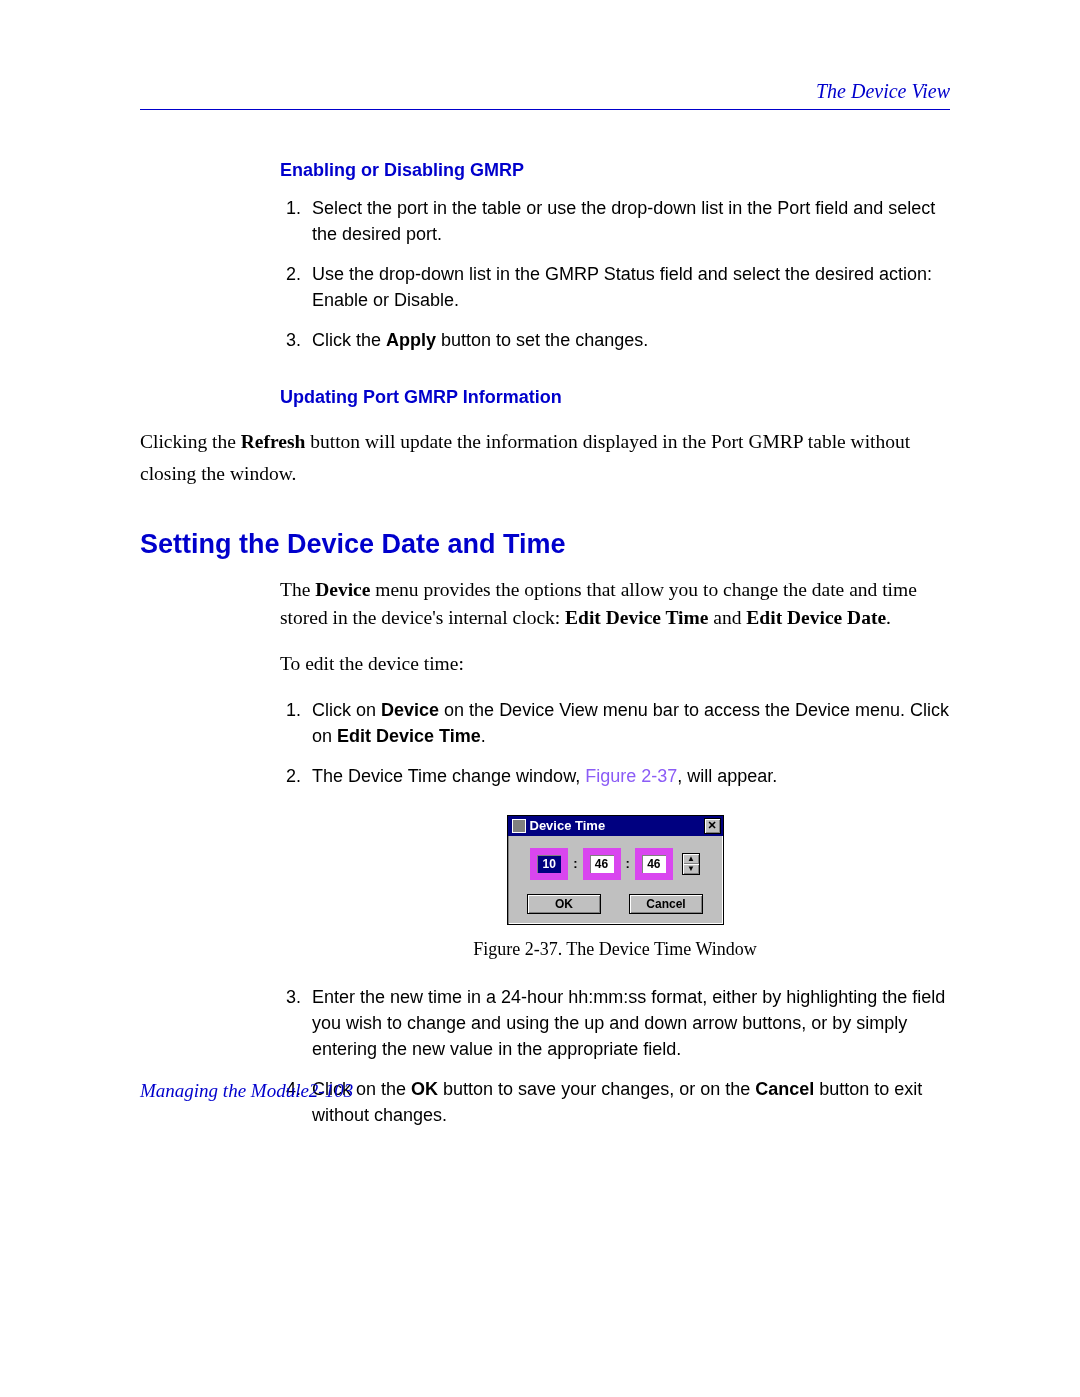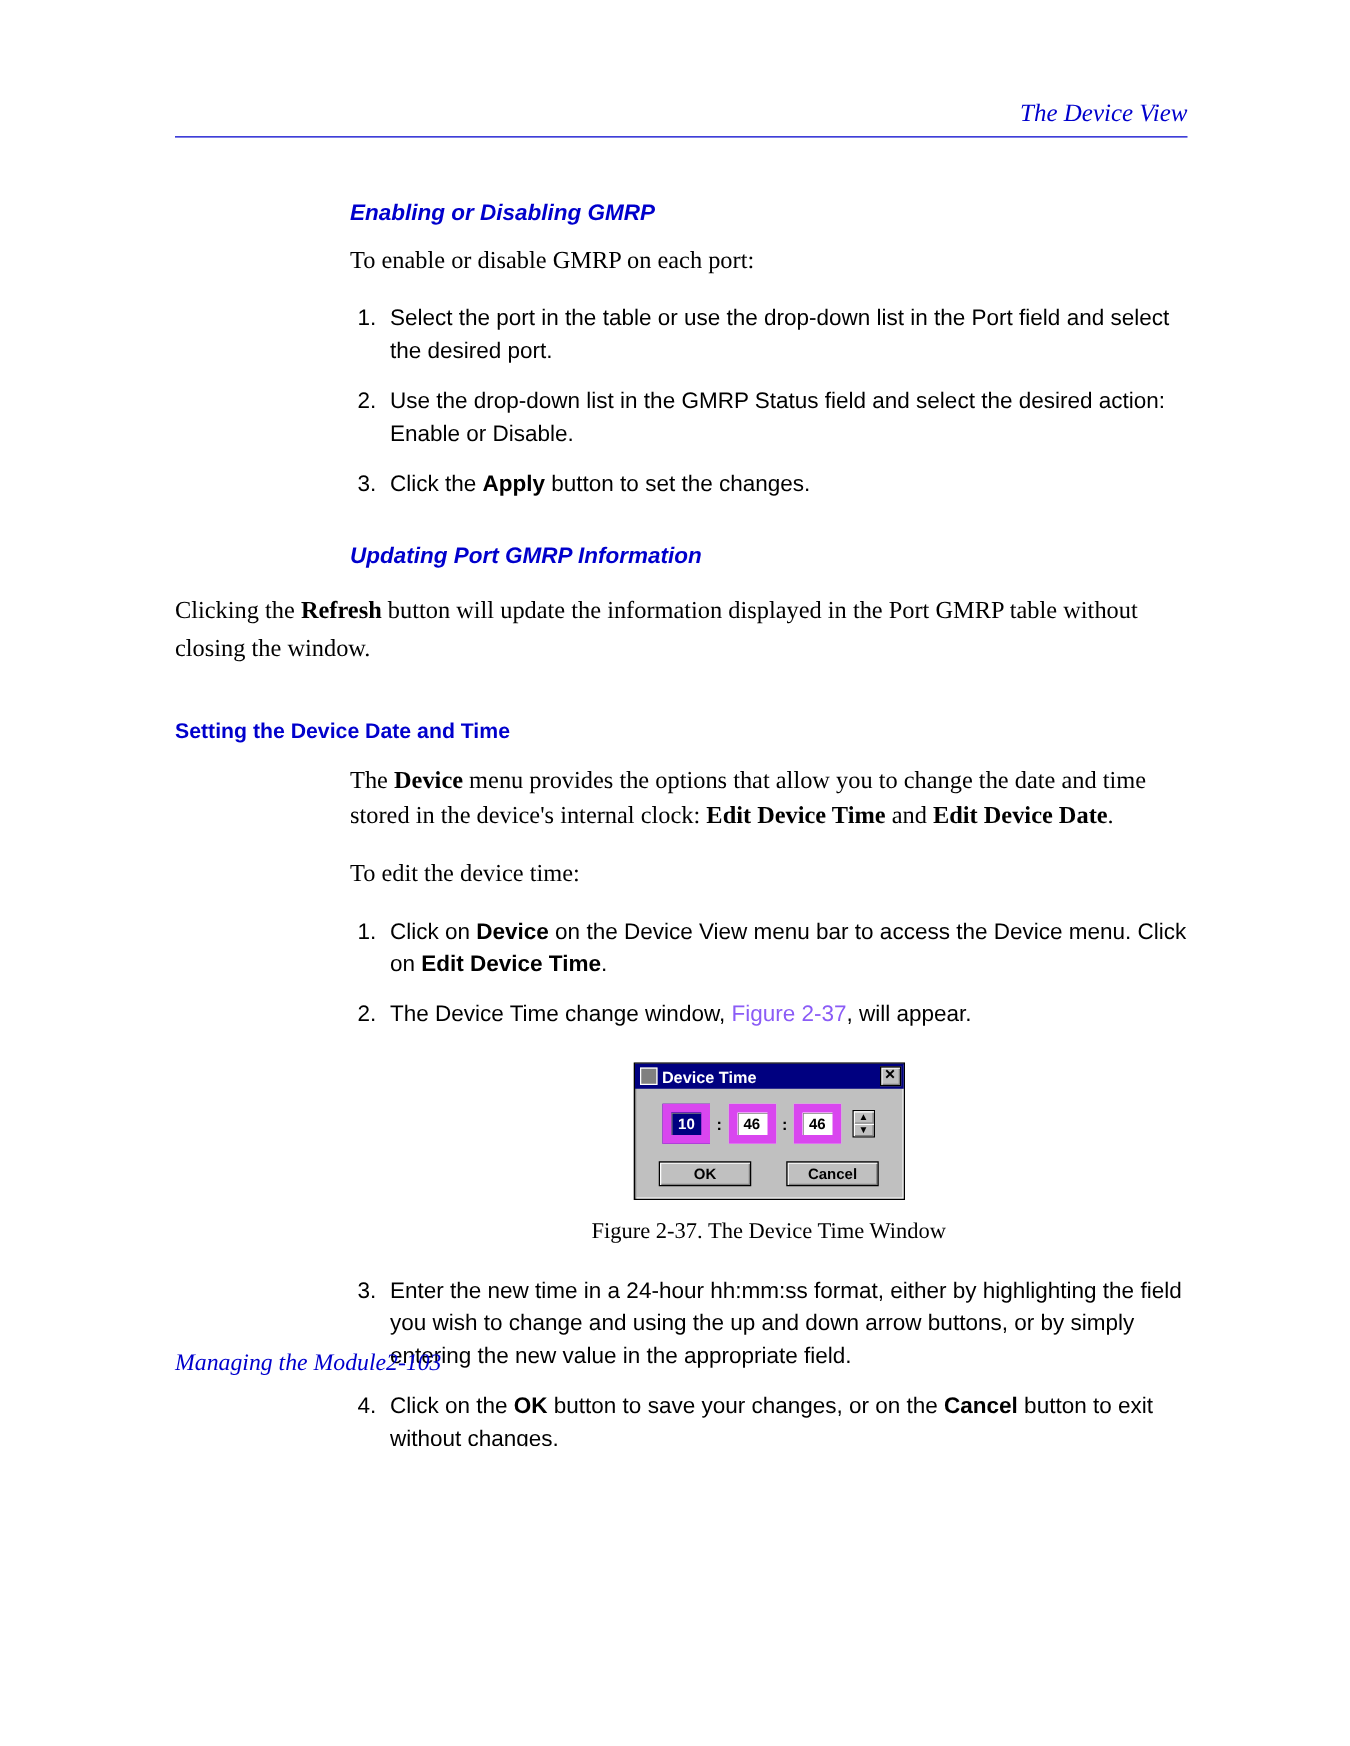--- a/index.html
+++ b/index.html
@@ -28,21 +28,20 @@
     margin-top: 6px;
     margin-bottom: 50px;
   }
   .indent-block { margin-left: 140px; }
   .subhead-blue {
     color: #0000cc;
     font-family: Arial, Helvetica, sans-serif;
     font-weight: bold;
     font-size: 18px;
     margin: 10px 0 14px 0;
-    font-style: italic;
   }
   .serif-para {
     font-family: "Times New Roman", Times, serif;
     font-size: 19.5px;
     line-height: 1.45;
     margin: 0 0 18px 0;
   }
   .full-width-serif {
     margin-left: 0;
     font-family: "Times New Roman", Times, serif;
@@ -56,21 +55,21 @@
     font-size: 18px;
     line-height: 1.45;
     padding-left: 26px;
     margin: 0 0 24px 0;
   }
   ol.steps li { margin-bottom: 14px; padding-left: 6px; }
   h2.section-blue {
     color: #0000cc;
     font-family: Arial, Helvetica, sans-serif;
     font-weight: bold;
-    font-size: 17px;
+    font-size: 27px;
     margin: 30px 0 16px 0;
   }
   .figref { color: #8b5cf6; }
   .figure-wrap { text-align: center; margin: 26px 0 10px 0; }
   .fig-caption {
     font-family: "Times New Roman", Times, serif;
     font-size: 18px;
     margin-top: 14px;
   }
   
@@ -154,21 +153,20 @@
 
 <div class="page">
 
   <div class="header-area">
     <span class="header-link">The Device View</span>
   </div>
   <hr class="topline">
 
   <div class="indent-block">
     <div class="subhead-blue">Enabling or Disabling GMRP</div>
-    <p class="serif-para">To enable or disable GMRP on each port:</p>
     <ol class="steps">
       <li>Select the port in the table or use the drop-down list in the Port field and select the desired port.</li>
       <li>Use the drop-down list in the GMRP Status field and select the desired action: Enable or Disable.</li>
       <li>
         <span>Click the </span><b>Apply</b><span> button to set the changes.</span>
       </li>
     </ol>
 
     <div class="subhead-blue" style="margin-top:34px;">Updating Port GMRP Information</div>
   </div>

